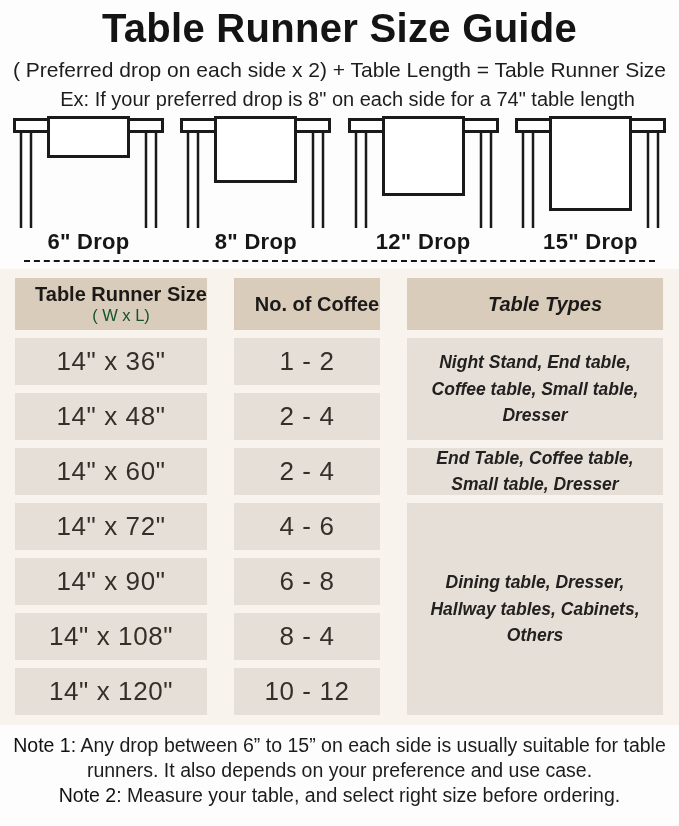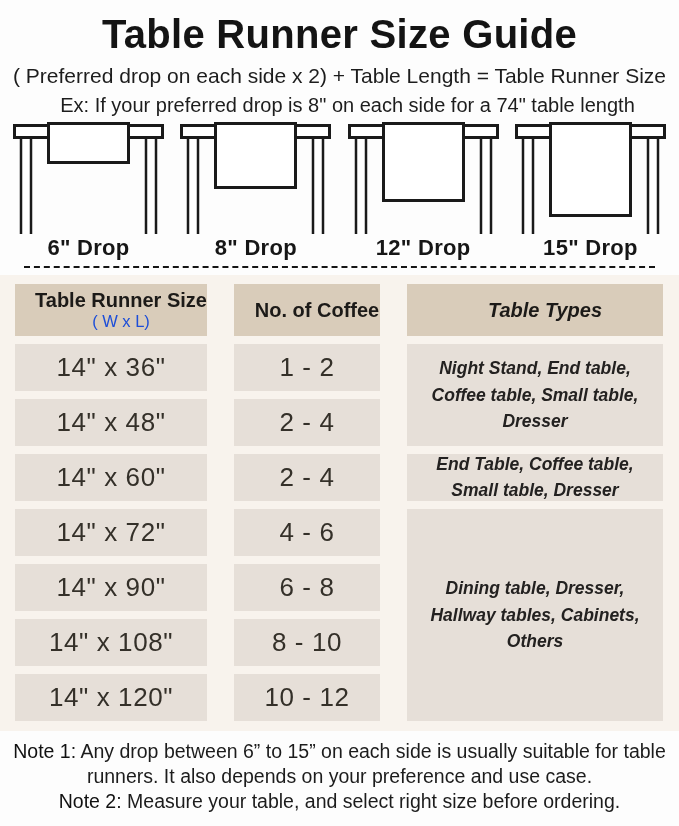--- a/index.html
+++ b/index.html
@@ -14,21 +14,21 @@
     color: #1b1b1b;
     overflow: hidden;
   }
   
   .title {
     text-align: center;
     font-size: 40px;
     font-weight: 700;
     letter-spacing: 0.3px;
     color: #141414;
-    padding-top: 12px;
+    padding-top: 6px;
     line-height: 1.12;
   }
   .formula {
     text-align: center;
     font-size: 21px;
     margin-top: 7px;
     color: #1d1d1d;
   }
   .example-line {
     text-align: center;
@@ -92,21 +92,21 @@
     font-weight: 700;
     font-size: 20px;
     color: #1c1a18;
     text-align: center;
     line-height: 1.2;
     padding-left: 20px;
   }
   .hcell .sub {
     font-weight: 400;
     font-size: 16.5px;
-    color: #1d4ed8;
+    color: #14532d;
   }
   .dcell {
     background: #e6dfd8;
     display: flex;
     align-items: center;
     justify-content: center;
     font-size: 26px;
     letter-spacing: 0.6px;
     color: #343029;
   }
@@ -201,21 +201,21 @@
     <div class="dcell gc2 gr2">1 - 2</div>
     <div class="dcell gc1 gr3">14" x 48"</div>
     <div class="dcell gc2 gr3">2 - 4</div>
     <div class="dcell gc1 gr4">14" x 60"</div>
     <div class="dcell gc2 gr4">2 - 4</div>
     <div class="dcell gc1 gr5">14" x 72"</div>
     <div class="dcell gc2 gr5">4 - 6</div>
     <div class="dcell gc1 gr6">14" x 90"</div>
     <div class="dcell gc2 gr6">6 - 8</div>
     <div class="dcell gc1 gr7">14" x 108"</div>
-    <div class="dcell gc2 gr7">8 - 10</div>
+    <div class="dcell gc2 gr7">8 - 4</div>
     <div class="dcell gc1 gr8">14" x 120"</div>
     <div class="dcell gc2 gr8">10 - 12</div>
 
     <div class="tcell gc3 gr4">End Table, Coffee table, Small table, Dresser</div>
     <div class="tcell gc3 gr2s2">Night Stand, End table, Coffee table, Small table, Dresser</div>
     <div class="tcell gc3 gr5s4">Dining table, Dresser, Hallway tables, Cabinets, Others</div>
   </div>
 
   <div class="notes">
     <div><b>Note 1</b><span>: Any drop between 6” to 15” on each side is usually suitable for table runners. It also depends on your preference and use case.</span></div>

